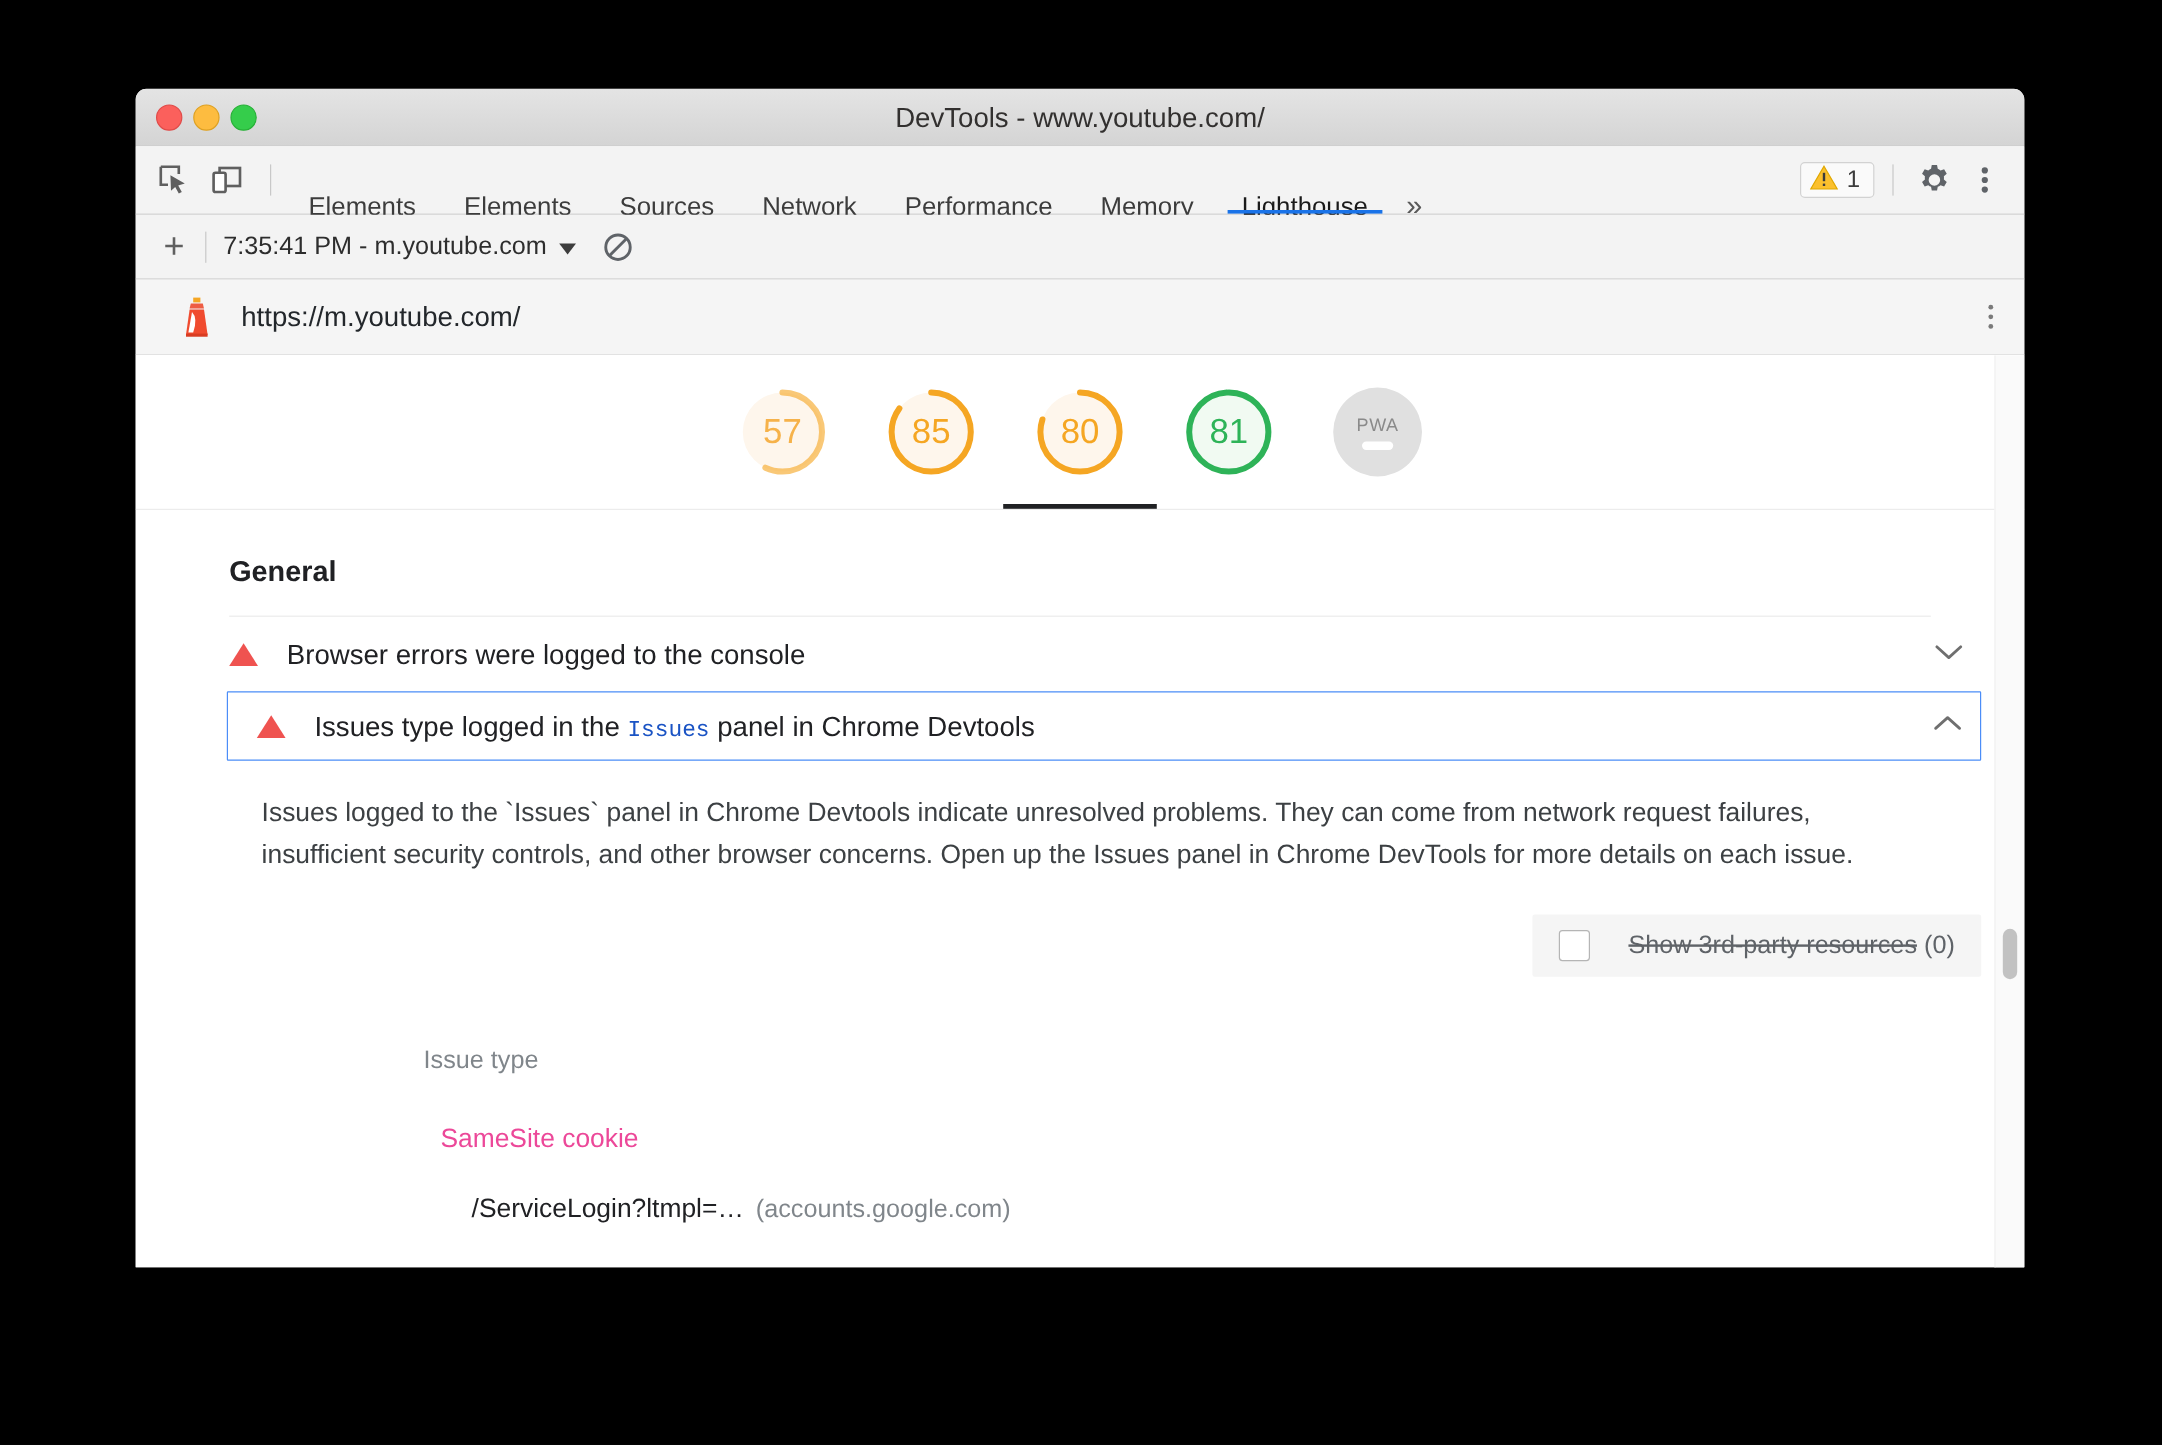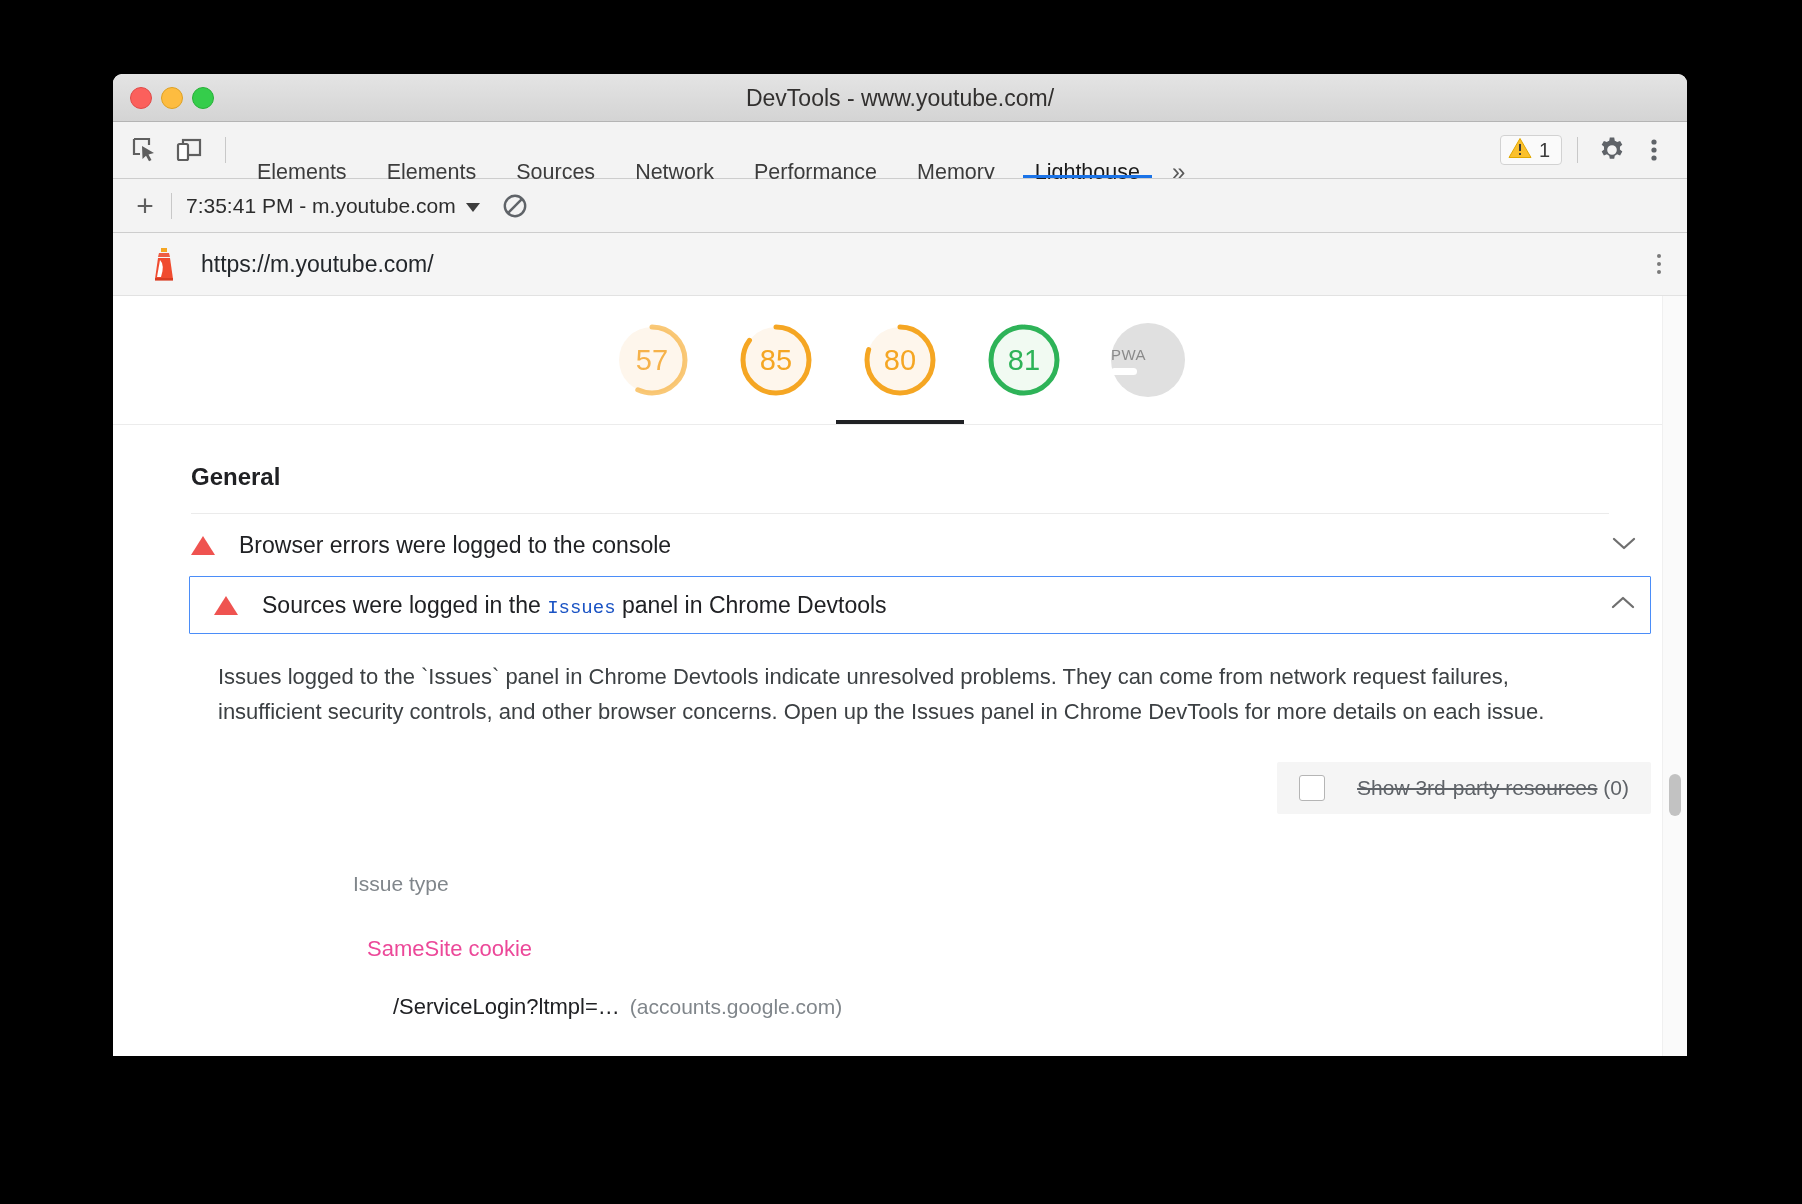--- a/index.html
+++ b/index.html
@@ -256,21 +256,21 @@
     bottom: 0;
     height: 4px;
     background: #202124;
   }
   .pwa-circle {
     width: 74px; height: 74px;
     border-radius: 50%;
     background: #e0e0e0;
     display: flex;
     flex-direction: column;
-    align-items: flex-start;
+    align-items: center;
     justify-content: center;
     gap: 5px;
   }
   .pwa-label {
     font-size: 15px;
     letter-spacing: 0.5px;
     color: #8a8a8a;
     font-family: "Liberation Sans", sans-serif;
   }
   .pwa-dash {
@@ -586,21 +586,21 @@
           <div class="chev">
             <svg width="26" height="16" viewBox="0 0 26 16">
               <path d="M3 4 L13 13 L23 4" fill="none" stroke="#6f6f6f" stroke-width="2.3" stroke-linecap="round" stroke-linejoin="round"></path>
             </svg>
           </div>
         </div>
 
         <div class="audit-row selected">
           <div class="tri-warn" style="margin-left:22px"></div>
           <div class="audit-title">
-            <span>Sources were logged in the</span>
+            <span>Issues type logged in the</span>
             <span class="code">Issues</span>
             <span>panel in Chrome Devtools</span>
           </div>
           <div class="chev">
             <svg width="26" height="16" viewBox="0 0 26 16">
               <path d="M3 12 L13 3 L23 12" fill="none" stroke="#6f6f6f" stroke-width="2.3" stroke-linecap="round" stroke-linejoin="round"></path>
             </svg>
           </div>
         </div>
 

